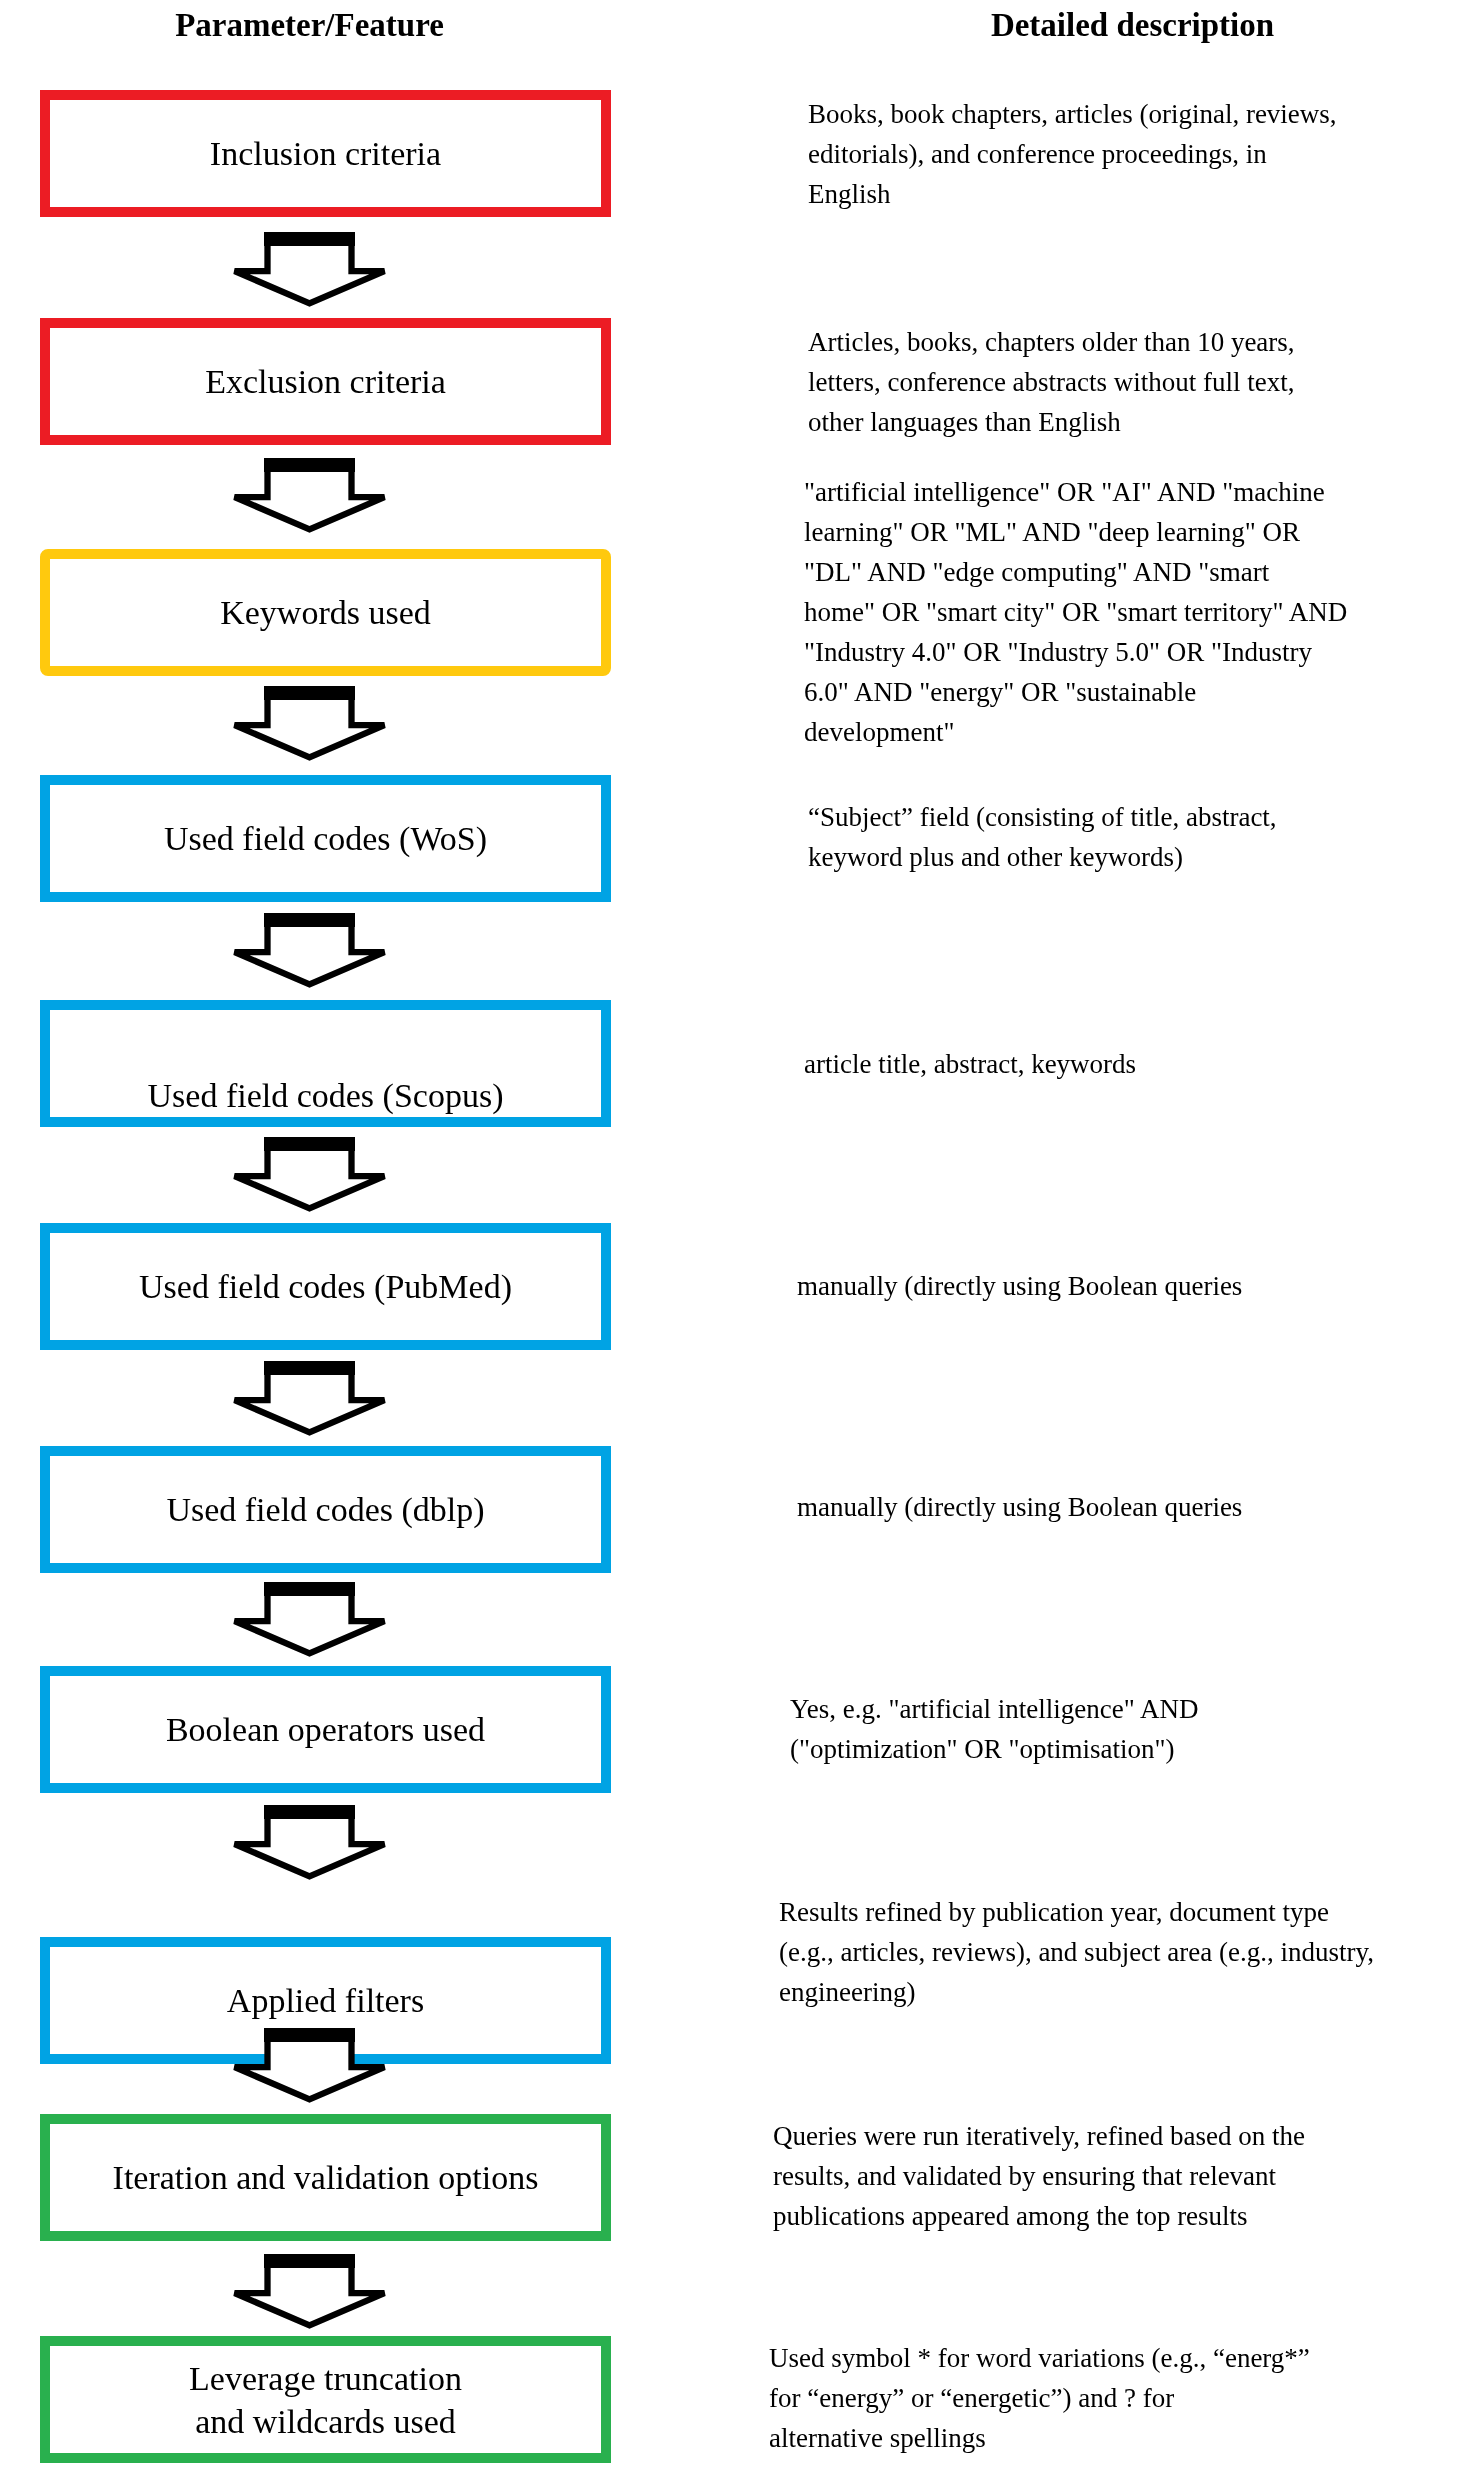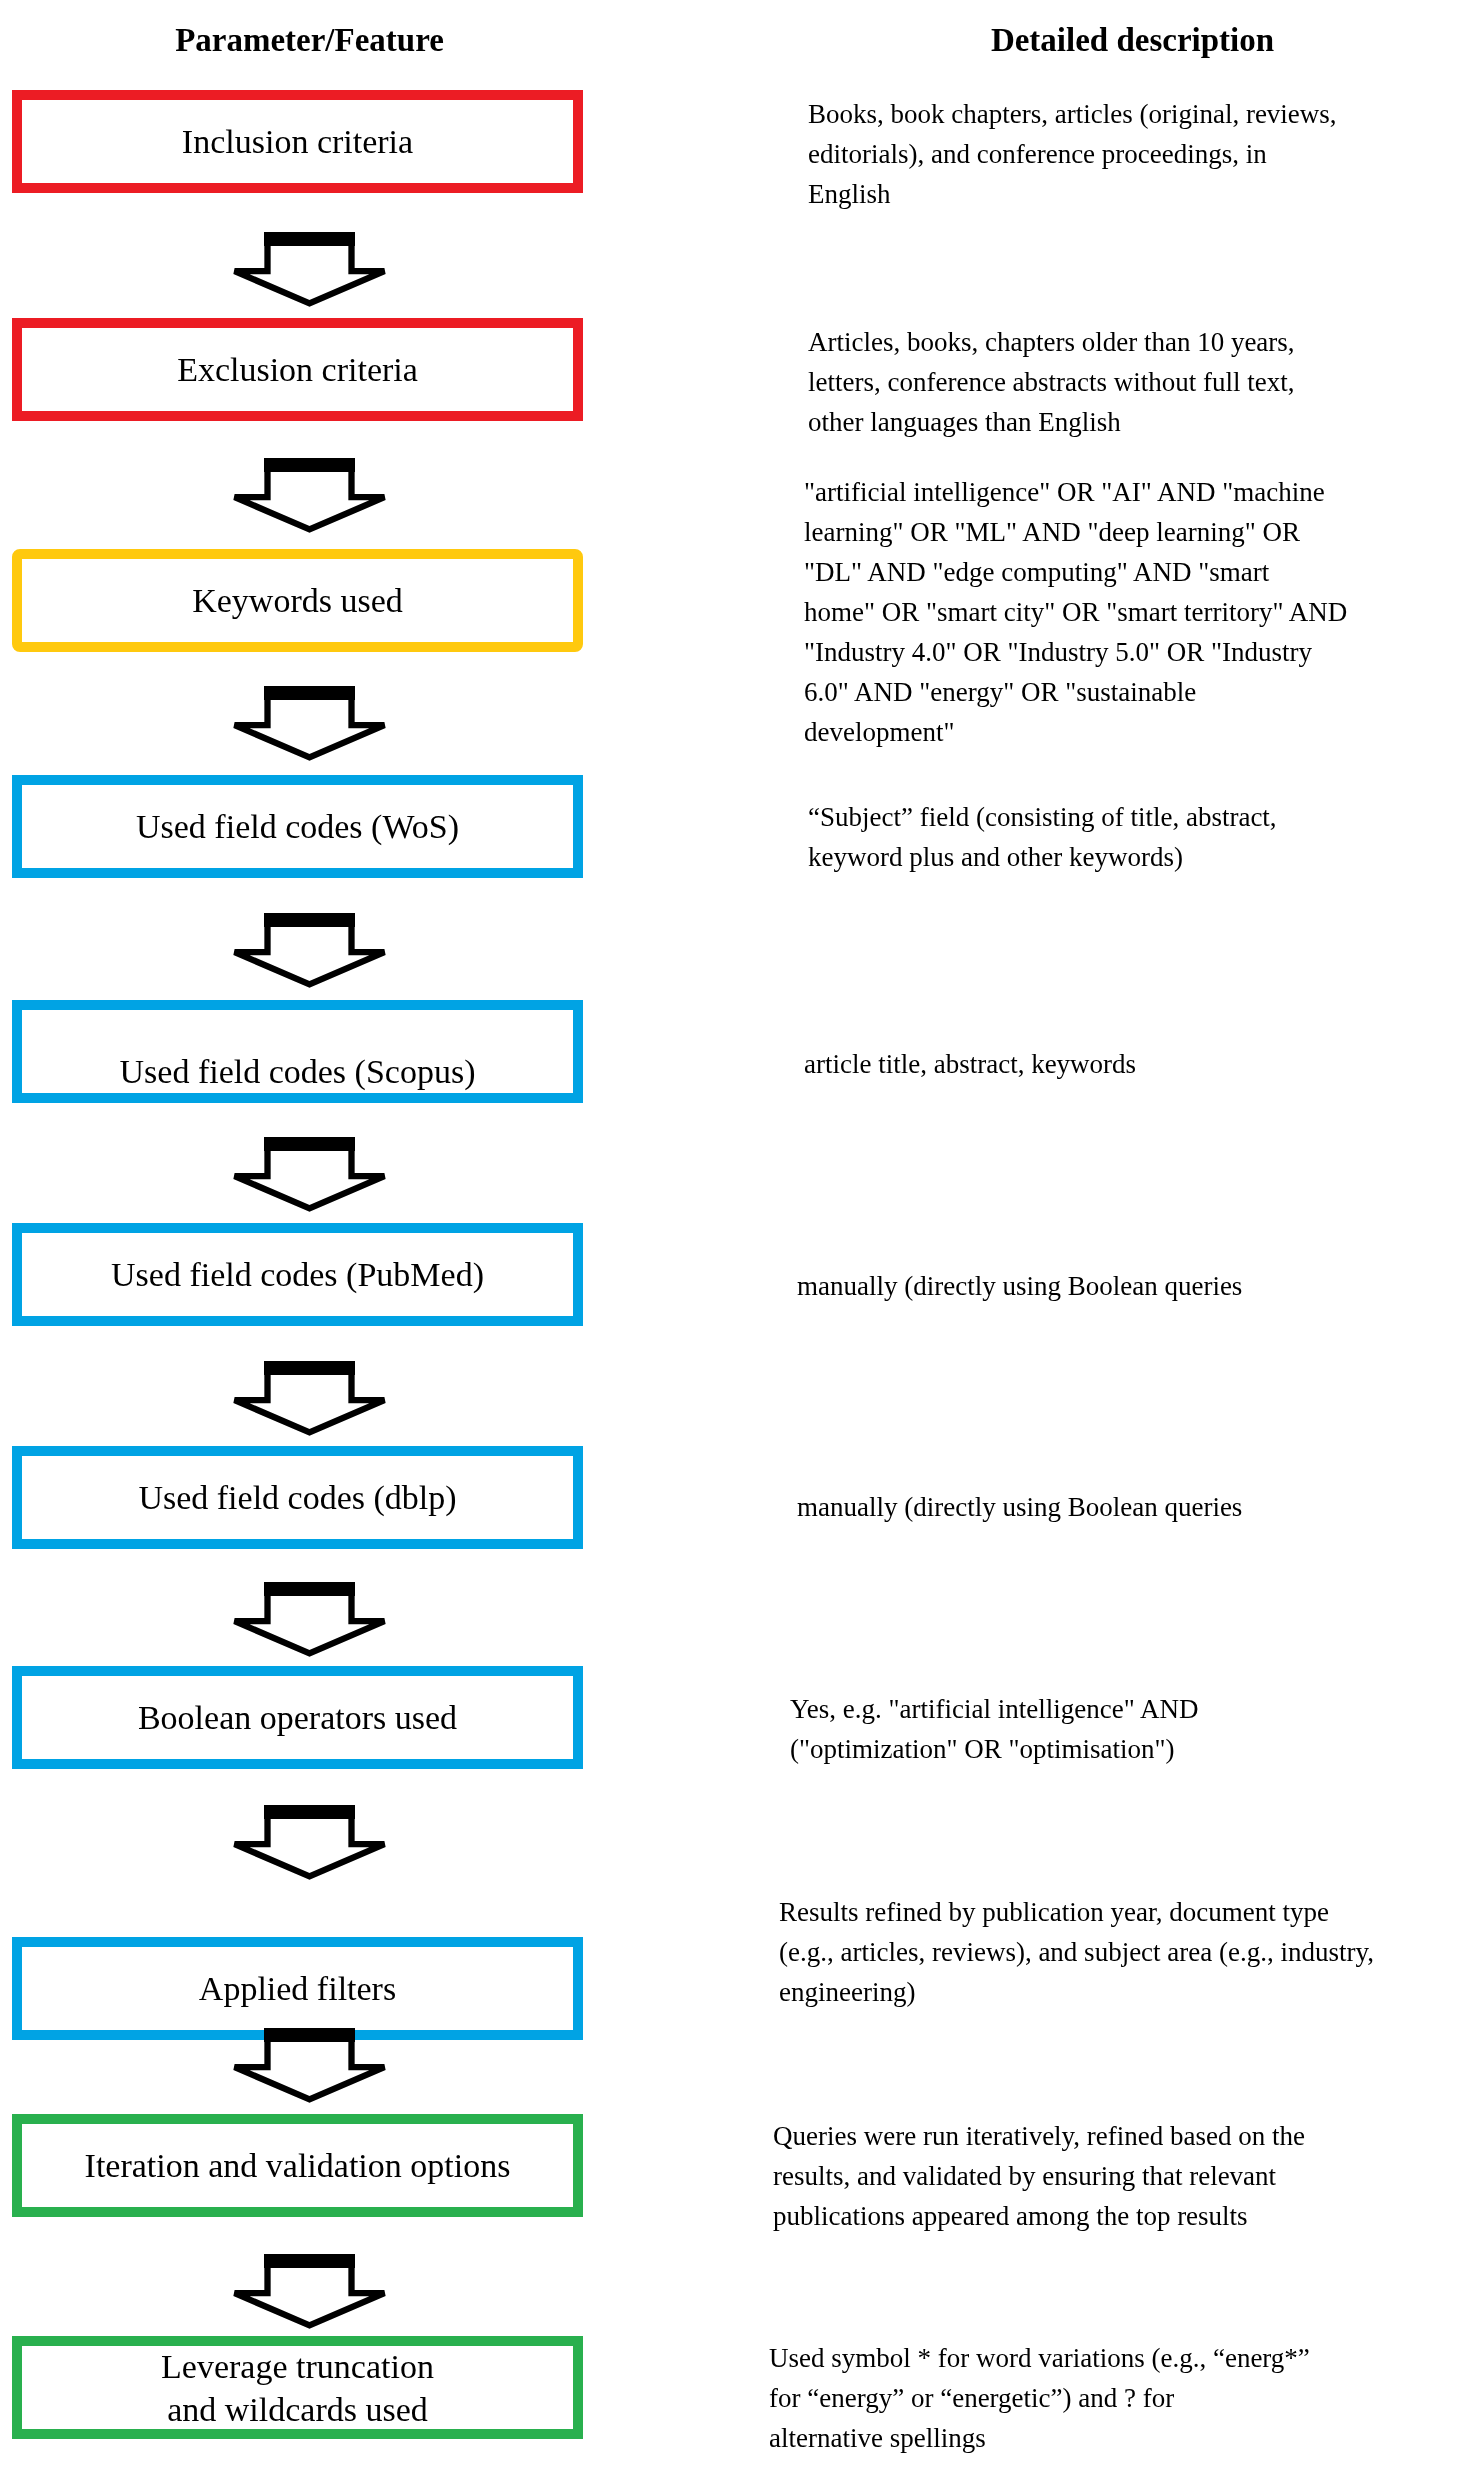--- a/index.html
+++ b/index.html
@@ -1,21 +1,21 @@
 <!DOCTYPE html>
 <html style="font-size:11.2px"><head>
 <meta charset="utf-8">
 <style>
   html,body{margin:0;padding:0;background:#ffffff;}
   #page{position:relative;width:1477px;height:2475px;background:#ffffff;overflow:hidden;
         font-family:"Liberation Serif","DejaVu Serif",serif;color:#000;}
-  .hdr{position:absolute;top:22px;font-size:33px;font-weight:bold;text-align:center;}
+  .hdr{position:absolute;top:7px;font-size:33px;font-weight:bold;text-align:center;}
   .hdr-left{left:24px;width:571px;}
   .hdr-right{left:783px;width:699px;}
-  .box{position:absolute;left:12px;width:571px;height:103px;box-sizing:border-box;
+  .box{position:absolute;left:40px;width:571px;height:127px;box-sizing:border-box;
        border:10.5px solid #000;background:#fff;display:flex;align-items:center;justify-content:center;}
   .box-label{font-size:34px;text-align:center;white-space:pre-line;line-height:43px;}
   .desc{position:absolute;width:685px;font-size:27px;line-height:40px;white-space:pre-line;}
   .arrow{position:absolute;left:231px;width:157px;height:77px;}
 </style>
 </head>
 <body>
 
 <div id="page">
 

